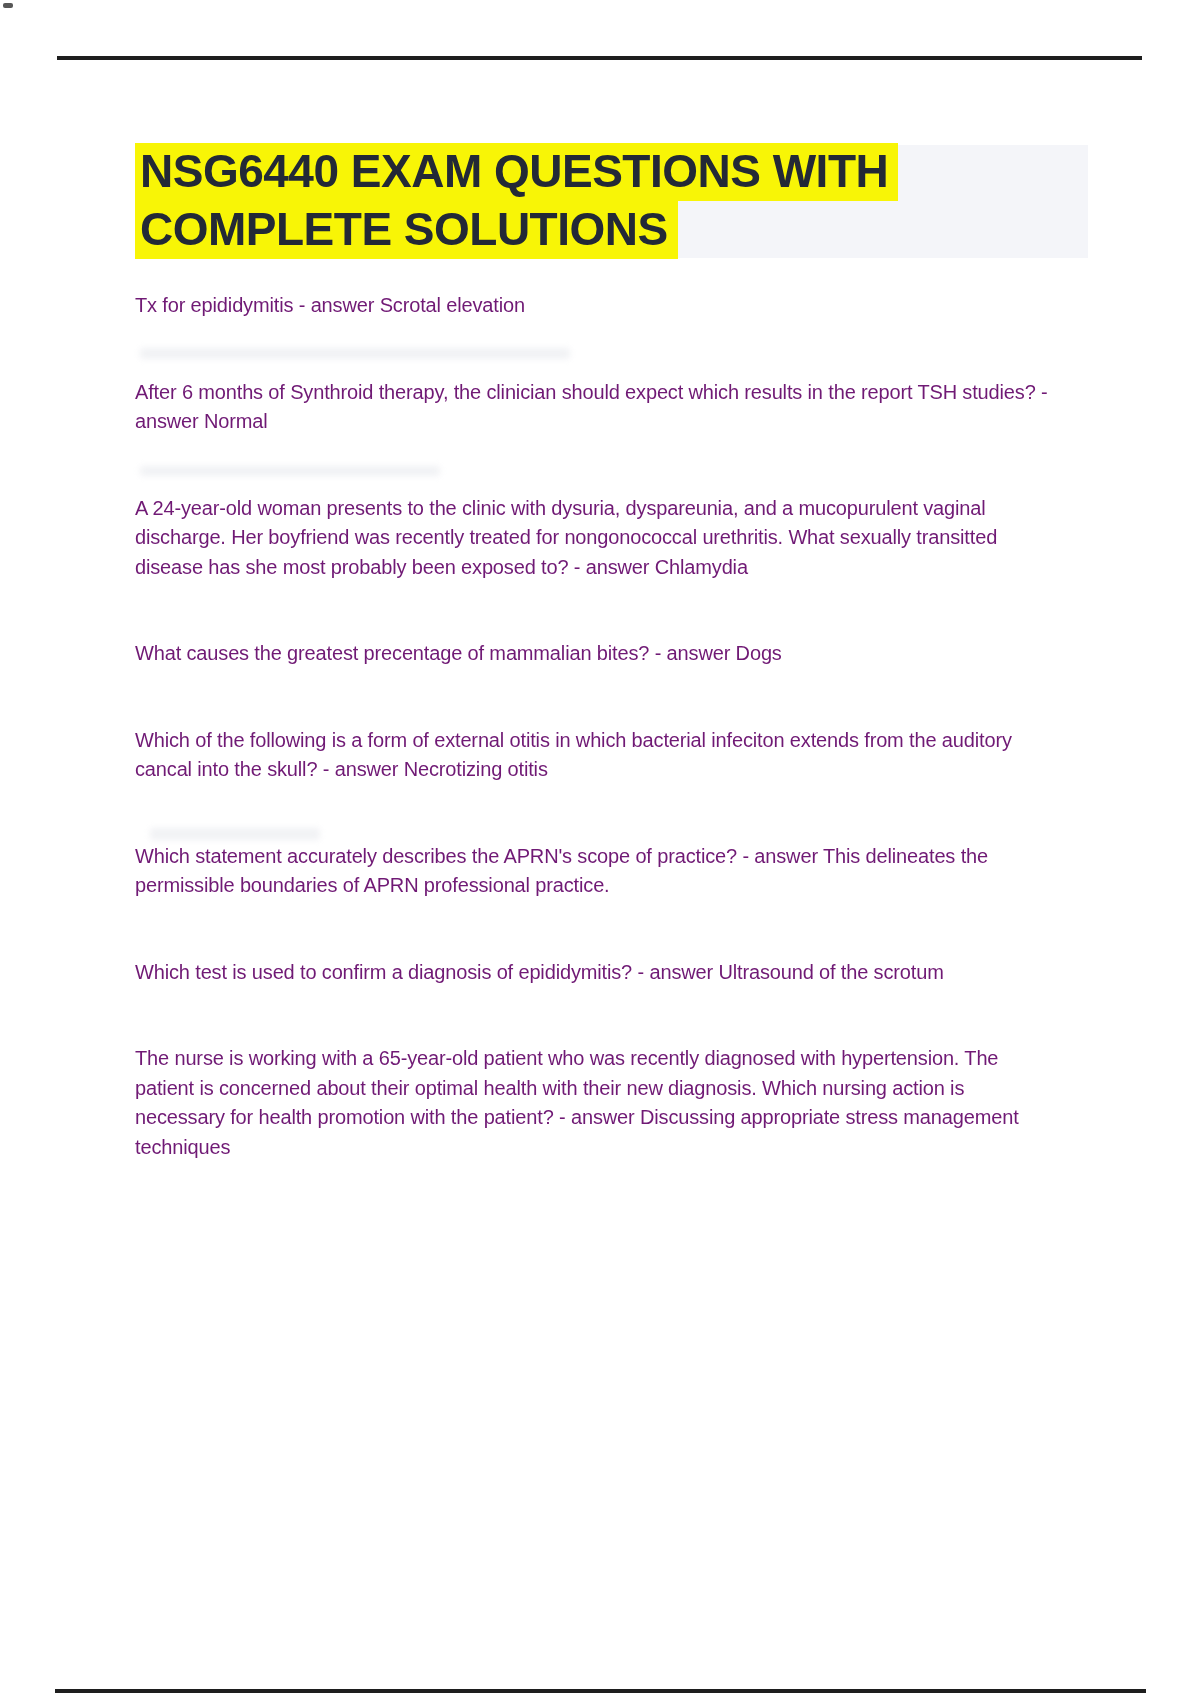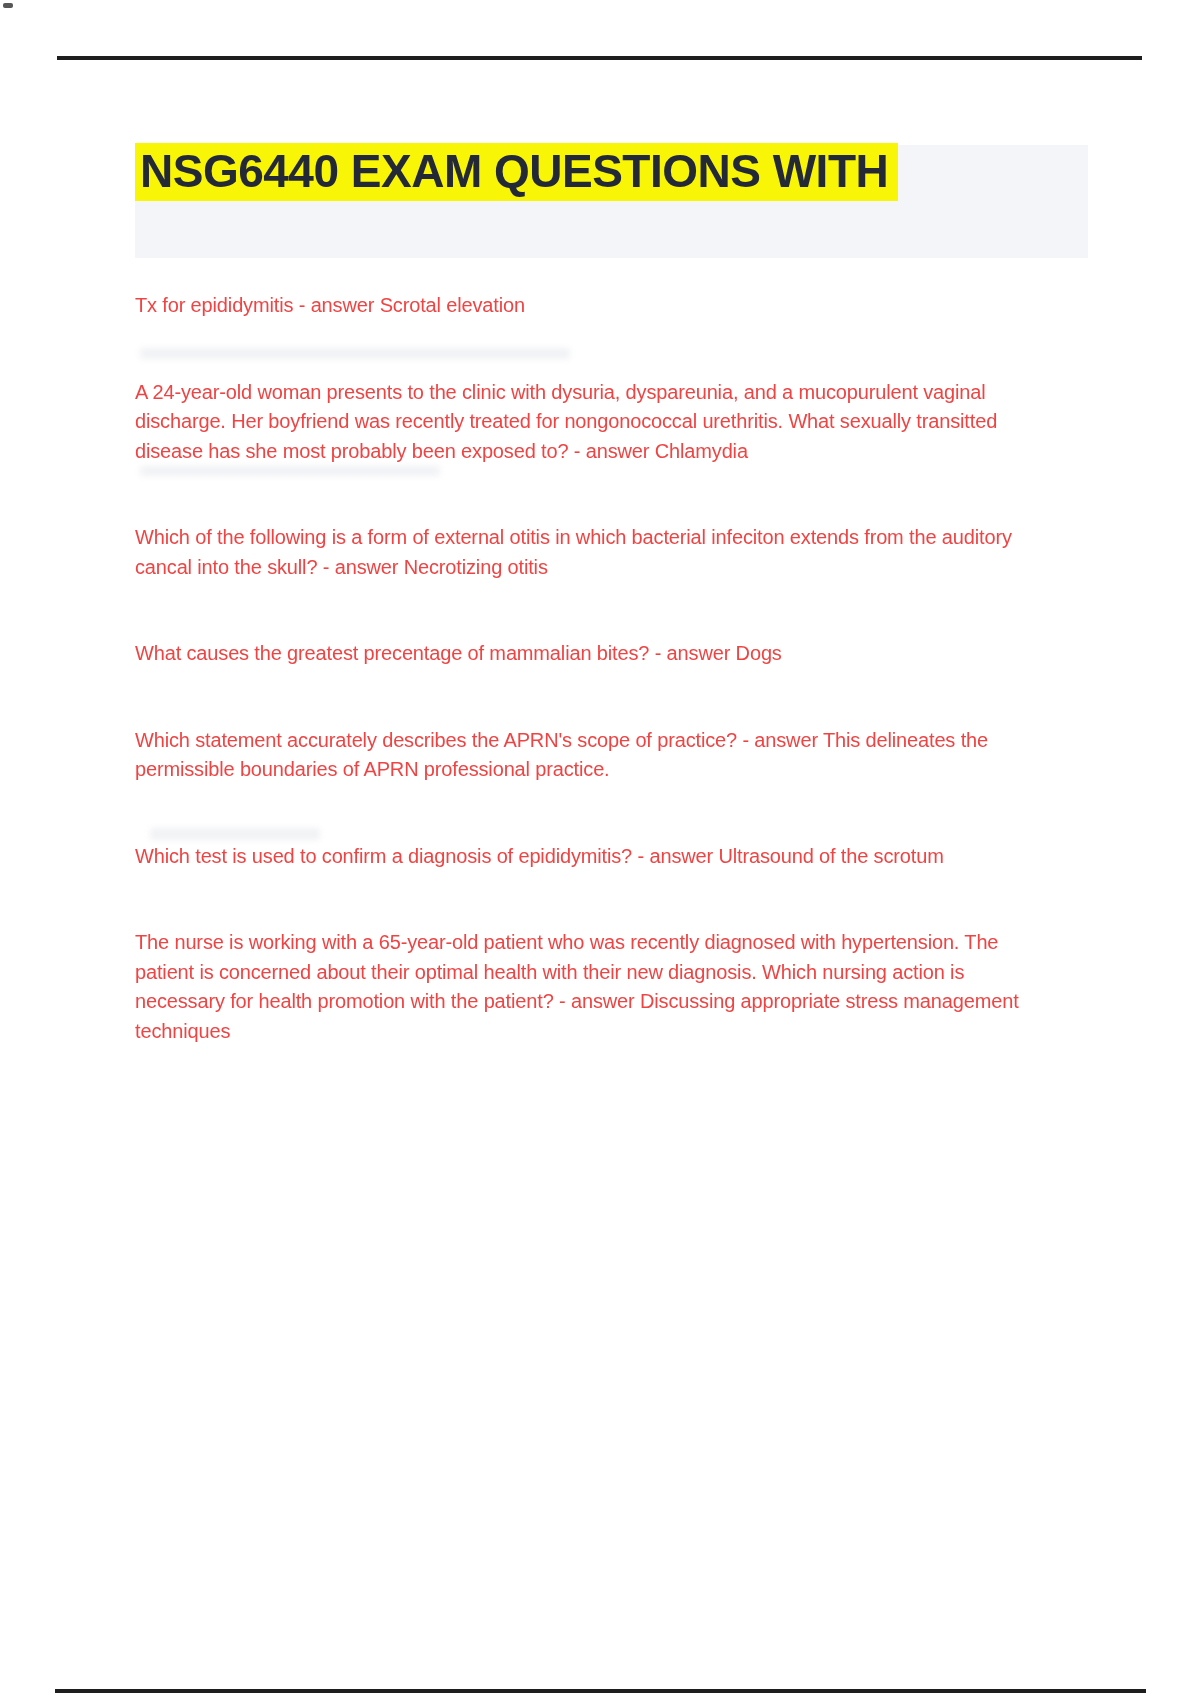--- a/index.html
+++ b/index.html
@@ -49,21 +49,21 @@
     padding: 0 10px 2px 5px;
   }
 
   .qa-list {
     position: absolute;
     left: 135px; top: 291px;
     width: 922px;
     font-size: 20px;
     line-height: 29.5px;
     letter-spacing: -0.15px;
-    color: #ef4444;
+    color: #701a75;
   }
   .qa-item { margin: 0 0 57px 0; }
 
   .ghost {
     position: absolute;
     background: #dadde4;
     opacity: 0.38;
     filter: blur(3px);
     border-radius: 3px;
   }
@@ -75,36 +75,37 @@
 <body>
 
 <div class="page">
 
   <div class="corner-artifact"></div>
 
   <div class="rule rule-top"></div>
 
   <div class="title-panel"></div>
 
-  <h1 class="doc-title"><span class="hl">NSG6440 EXAM QUESTIONS WITH</span><br></h1>
+  <h1 class="doc-title"><span class="hl">NSG6440 EXAM QUESTIONS WITH</span><br><span class="hl">COMPLETE SOLUTIONS</span></h1>
 
   <div class="ghost ghost-1"></div>
   <div class="ghost ghost-2"></div>
   <div class="ghost ghost-3"></div>
 
   <div class="qa-list">
     <p class="qa-item"><span>Tx for epididymitis</span> <span>- answer</span> <span>Scrotal elevation</span></p>
 
 
+    <p class="qa-item"><span>After 6 months of Synthroid therapy, the clinician should expect which results in the report TSH studies?</span> <span>- answer</span> <span>Normal</span></p>
 
     <p class="qa-item"><span>A 24-year-old woman presents to the clinic with dysuria, dyspareunia, and a mucopurulent vaginal discharge. Her boyfriend was recently treated for nongonococcal urethritis. What sexually transitted disease has she most probably been exposed to?</span> <span>- answer</span> <span>Chlamydia</span></p>
 
+    <p class="qa-item"><span>What causes the greatest precentage of mammalian bites?</span> <span>- answer</span> <span>Dogs</span></p>
+
     <p class="qa-item"><span>Which of the following is a form of external otitis in which bacterial infeciton extends from the auditory cancal into the skull?</span> <span>- answer</span> <span>Necrotizing otitis</span></p>
-
-    <p class="qa-item"><span>What causes the greatest precentage of mammalian bites?</span> <span>- answer</span> <span>Dogs</span></p>
 
     <p class="qa-item"><span>Which statement accurately describes the APRN's scope of practice?</span> <span>- answer</span> <span>This delineates the permissible boundaries of APRN professional practice.</span></p>
 
     <p class="qa-item"><span>Which test is used to confirm a diagnosis of epididymitis?</span> <span>- answer</span> <span>Ultrasound of the scrotum</span></p>
 
     <p class="qa-item"><span>The nurse is working with a 65-year-old patient who was recently diagnosed with hypertension. The patient is concerned about their optimal health with their new diagnosis. Which nursing action is necessary for health promotion with the patient?</span> <span>- answer</span> <span>Discussing appropriate stress management techniques</span></p>
   </div>
 
   <div class="rule rule-bottom"></div>
 

